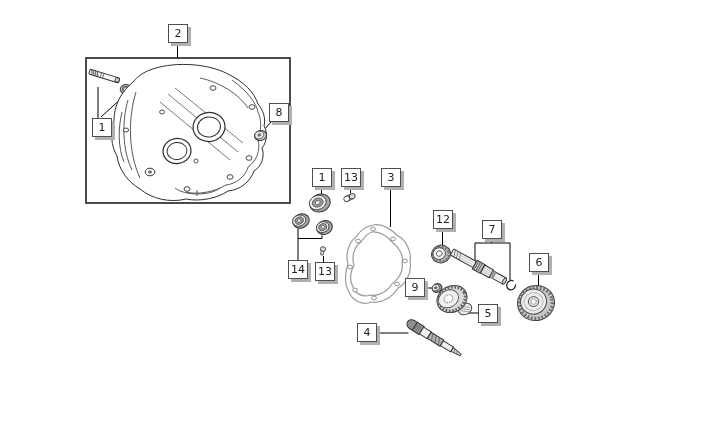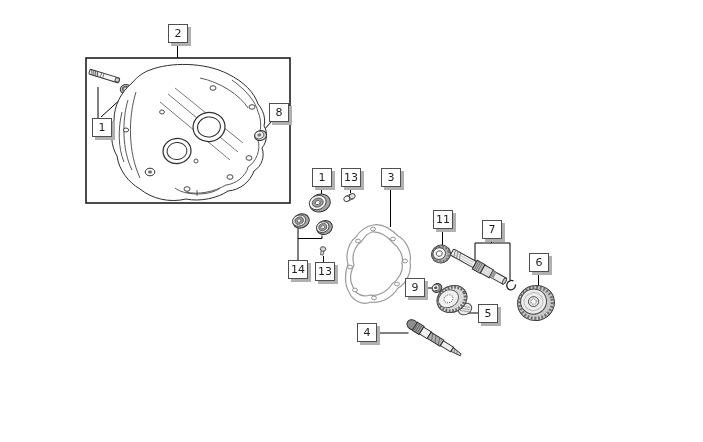--- a/index.html
+++ b/index.html
@@ -214,21 +214,21 @@
     </g>
   </svg>
 
   <div id="callouts">
       <div class="callout" style="left: 168px; top: 24px;">2</div>
       <div class="callout" style="left: 92px; top: 118px;">1</div>
       <div class="callout" style="left: 269px; top: 103px;">8</div>
       <div class="callout" style="left: 312px; top: 168px;">1</div>
       <div class="callout" style="left: 341px; top: 168px;">13</div>
       <div class="callout" style="left: 381px; top: 168px;">3</div>
-      <div class="callout" style="left: 433px; top: 210px;">11</div>
+      <div class="callout" style="left: 433px; top: 210px;">12</div>
       <div class="callout" style="left: 482px; top: 220px;">7</div>
       <div class="callout" style="left: 529px; top: 253px;">6</div>
       <div class="callout" style="left: 288px; top: 260px;">14</div>
       <div class="callout" style="left: 315px; top: 262px;">13</div>
       <div class="callout" style="left: 405px; top: 278px;">9</div>
       <div class="callout" style="left: 478px; top: 304px;">5</div>
       <div class="callout" style="left: 357px; top: 323px;">4</div>
     </div>
 </div>
 

